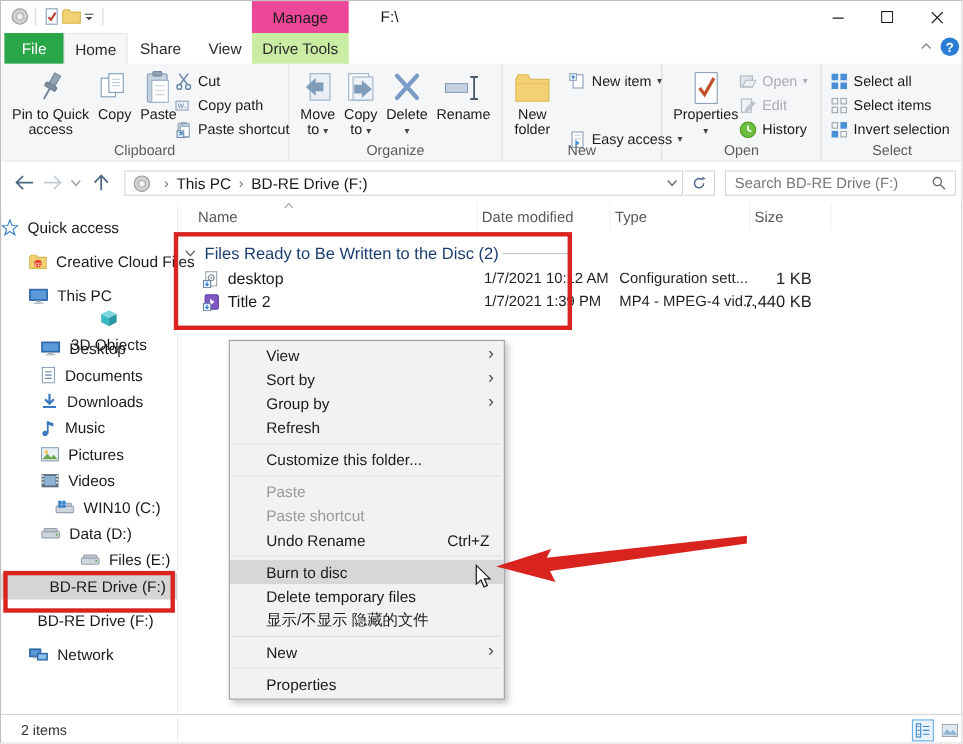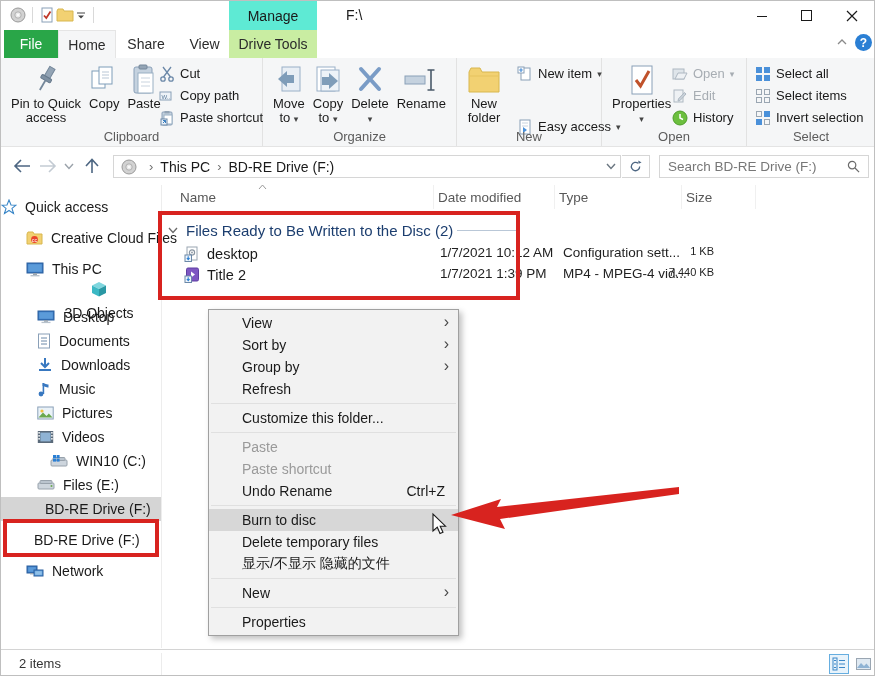--- a/index.html
+++ b/index.html
@@ -4,21 +4,21 @@
 <style>
   html,body{margin:0;padding:0;background:#fff;}
   *{box-sizing:border-box;font-family:"Liberation Sans","DejaVu Sans",sans-serif;}
   #win{position:relative;width:875px;height:676px;background:#fff;overflow:hidden;border:1px solid #bfbfbf;}
 
   
   #titlebar{position:absolute;left:0;top:0;width:875px;height:29px;background:#fff;}
   .qat{position:absolute;top:5px;display:flex;align-items:center;}
   .qat .sep{width:1px;height:16px;background:#d9d9d9;margin:0 5px;}
   .ticon{width:18px;height:18px;display:inline-flex;align-items:center;justify-content:center;}
-  #manage-tab{position:absolute;left:228px;top:0;width:88px;height:29px;background:#5eead4;display:flex;align-items:center;justify-content:center;font-size:14px;color:#1a1a1a;}
+  #manage-tab{position:absolute;left:228px;top:0;width:88px;height:29px;background:#ec4899;display:flex;align-items:center;justify-content:center;font-size:14px;color:#1a1a1a;}
   #win-title{position:absolute;left:345px;top:6px;font-size:14px;color:#1a1a1a;}
   .winctl{position:absolute;top:0;width:45px;height:29px;display:flex;align-items:center;justify-content:center;}
 
   
   #tabrow{position:absolute;left:0;top:29px;width:875px;height:28px;background:#fff;}
   .rtab{position:absolute;top:0;height:28px;display:flex;align-items:center;justify-content:center;font-size:14px;color:#2b2b2b;}
   .rtab.file{background:#29a648;color:#fff;}
   .rtab.active{background:#f5f6f7;border:1px solid #e5e5e5;border-bottom:none;}
   .rtab.ctx{background:#c9eda2;}
   #ribbon-collapse{position:absolute;left:834px;top:34px;width:18px;height:18px;color:#8a8a8a;}
@@ -58,21 +58,21 @@
   #files{position:absolute;left:161px;top:184px;width:713px;height:463px;}
   .colhdr{position:absolute;top:0;height:24px;display:flex;align-items:center;font-size:13.5px;color:#585858;border-right:1px solid #f0f0f0;padding-left:4px;}
   #sort-chevron{position:absolute;left:96px;top:-1px;color:#8a8a8a;}
   #grouphdr{position:absolute;left:0px;top:33px;height:24px;display:flex;align-items:center;font-size:15px;color:#1c3e6f;}
   #grouphdr .gchev{color:#6a6a6a;margin:0 8px 0 6px;}
   #groupline{position:absolute;left:295px;top:45px;width:62px;height:1px;background:#b9c7d7;}
   .frow{position:absolute;left:0;width:600px;height:21px;}
   .frow .fname{position:absolute;left:22px;top:0;height:21px;display:flex;align-items:center;gap:7px;font-size:14.5px;color:#1a1a1a;}
   .frow .fdate{position:absolute;left:278px;top:2px;font-size:13.5px;color:#1f1f1f;}
   .frow .ftype{position:absolute;left:401px;top:2px;font-size:13.5px;color:#1f1f1f;}
-  .frow .fsize{position:absolute;left:456px;top:2px;width:96px;text-align:right;font-size:11px;color:#1f1f1f;}
+  .frow .fsize{position:absolute;left:480px;top:2px;width:96px;text-align:right;font-size:15px;color:#1f1f1f;}
 
   
   #ctxmenu{position:absolute;left:207px;top:308px;width:251px;background:#f2f2f2;border:1px solid #a0a0a0;box-shadow:3px 3px 6px rgba(0,0,0,.25);padding:2px 0;}
   .mitem{position:relative;height:22px;display:flex;align-items:center;padding-left:33px;padding-right:10px;font-size:14px;color:#1a1a1a;}
   .mitem.disabled{color:#9a9a9a;}
   .mitem.hl{background:#d7d7d7;}
   .mitem .msub{position:absolute;right:9px;top:1px;font-size:16px;color:#4a4a4a;}
   .mitem .mshort{position:absolute;right:13px;font-size:14px;}
   .msep{height:1px;background:#e0e0e0;margin:3px 2px;}
 
@@ -584,20 +584,30 @@
               <rect x="0" y="0" width="3" height="3" fill="#2a7fd4"></rect>
               <rect x="3.6" y="0" width="3" height="3" fill="#2a7fd4"></rect>
               <rect x="0" y="3.6" width="3" height="3" fill="#2a7fd4"></rect>
               <rect x="3.6" y="3.6" width="3" height="3" fill="#2a7fd4"></rect>
             </g>
           </svg>
         </span>
         <span>WIN10 (C:)</span>
       </div>
       <div class="sbitem" style="padding-left: 36px;">
+        <span style="display: inline-flex;">
+          <svg width="18" height="12" viewBox="0 0 18 12">
+            <rect x="1" y="4" width="16" height="6" rx="1" fill="#cdd5dd" stroke="#98a2ac"></rect>
+            <rect x="3" y="1.5" width="12" height="3" rx="1" fill="#bac4ce" stroke="#98a2ac"></rect>
+            <circle cx="14.5" cy="7" r="1" fill="#6aa84f"></circle>
+          </svg>
+        </span>
+        <span>Data (D:)</span>
+      </div>
+      <div class="sbitem" style="padding-left: 36px; margin-left: 36px;">
         <span style="display: inline-flex;">
           <svg width="18" height="12" viewBox="0 0 18 12">
             <rect x="1" y="4" width="16" height="6" rx="1" fill="#cdd5dd" stroke="#98a2ac"></rect>
             <rect x="3" y="1.5" width="12" height="3" rx="1" fill="#bac4ce" stroke="#98a2ac"></rect>
             <circle cx="14.5" cy="7" r="1" fill="#6aa84f"></circle>
           </svg>
         </span>
         <span>Files (E:)</span>
       </div>
       <div class="sbitem selected" style="padding-left: 36px;">

